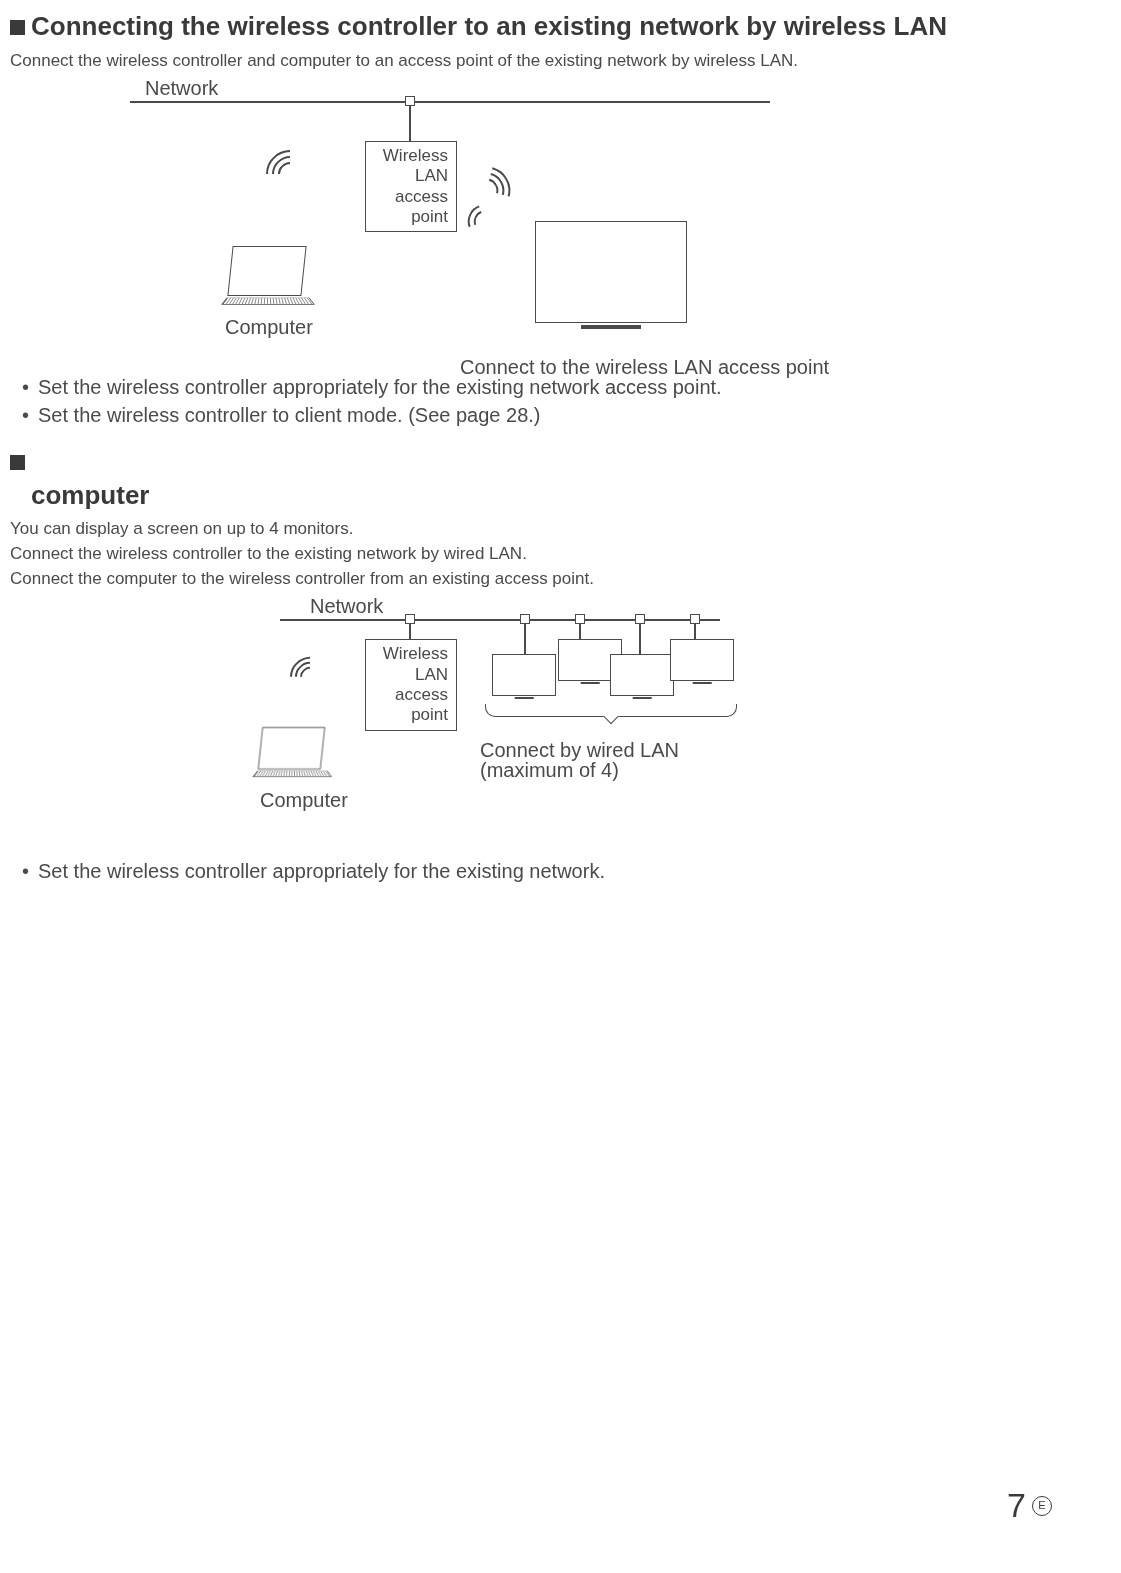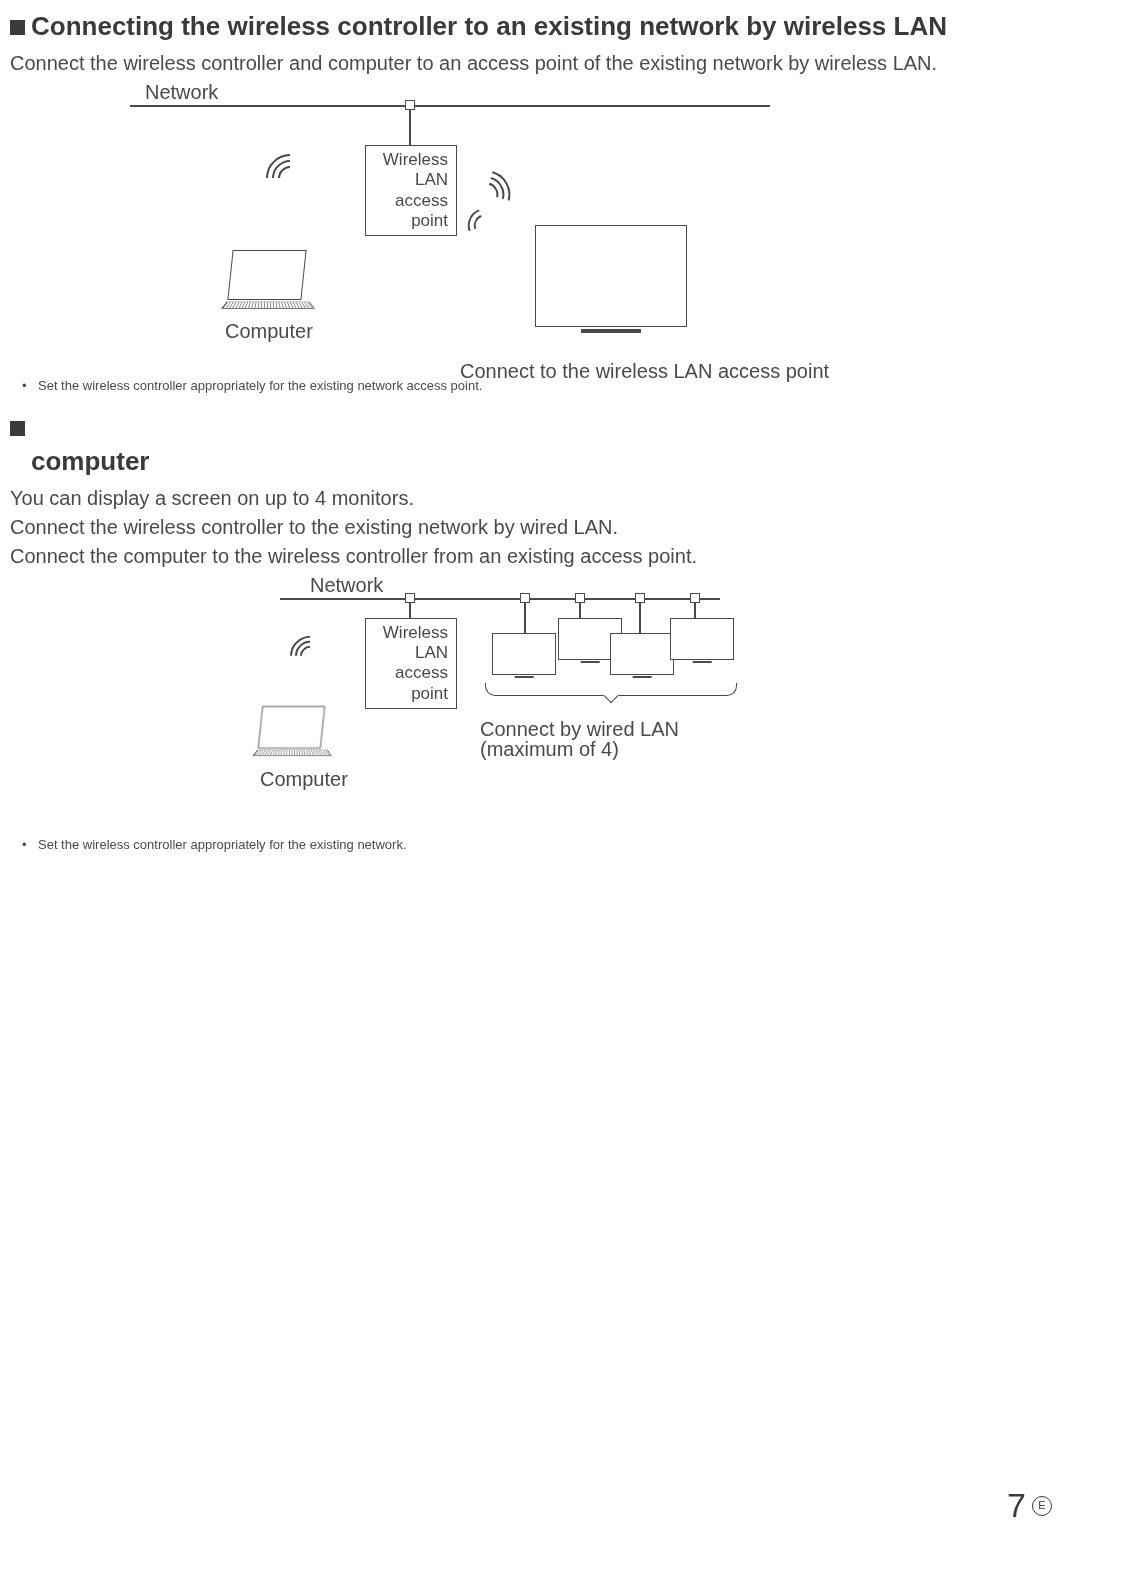--- a/index.html
+++ b/index.html
@@ -25,32 +25,32 @@
     height: 15px;
     background: #3a3a3a;
     margin-right: 6px;
     vertical-align: baseline;
   }
   .heading .indent {
     display:inline-block;
     width:21px;
   }
   .body-text {
-    font-size: 20px;
+    font-size: 17px;
     color: #4a4a4a;
     margin: 2px 0;
     line-height: 1.35;
   }
   .bullets {
     margin: 6px 0 16px 0;
     padding: 0;
   }
   .bullets li {
     list-style: none;
-    font-size: 13px;
+    font-size: 20px;
     color: #4a4a4a;
     padding-left: 28px;
     position: relative;
     line-height: 1.4;
   }
   .bullets li::before {
     content: "•";
     position: absolute;
     left: 12px;
     top: 0;
@@ -223,20 +223,21 @@
   <div class="monitor" style="left:405px; top:140px; width:150px; height:95px;">
     <div class="bezel-bottom"></div>
     <div class="stand"></div>
   </div>
 
   <span class="net-label" style="left:330px; top:275px;">Connect to the wireless LAN access point</span>
 </div>
 
 <ul class="bullets">
   <li>Set the wireless controller appropriately for the existing network access point.</li>
+  <li>Set the wireless controller to client mode. (See page 28.)</li>
 </ul>
 
 <div class="heading">
   <span class="sq"></span><br>
   <span class="indent"></span><span>computer</span>
 </div>
 <p class="body-text">You can display a screen on up to 4 monitors.</p>
 <p class="body-text">Connect the wireless controller to the existing network by wired LAN.</p>
 <p class="body-text">Connect the computer to the wireless controller from an existing access point.</p>
 

